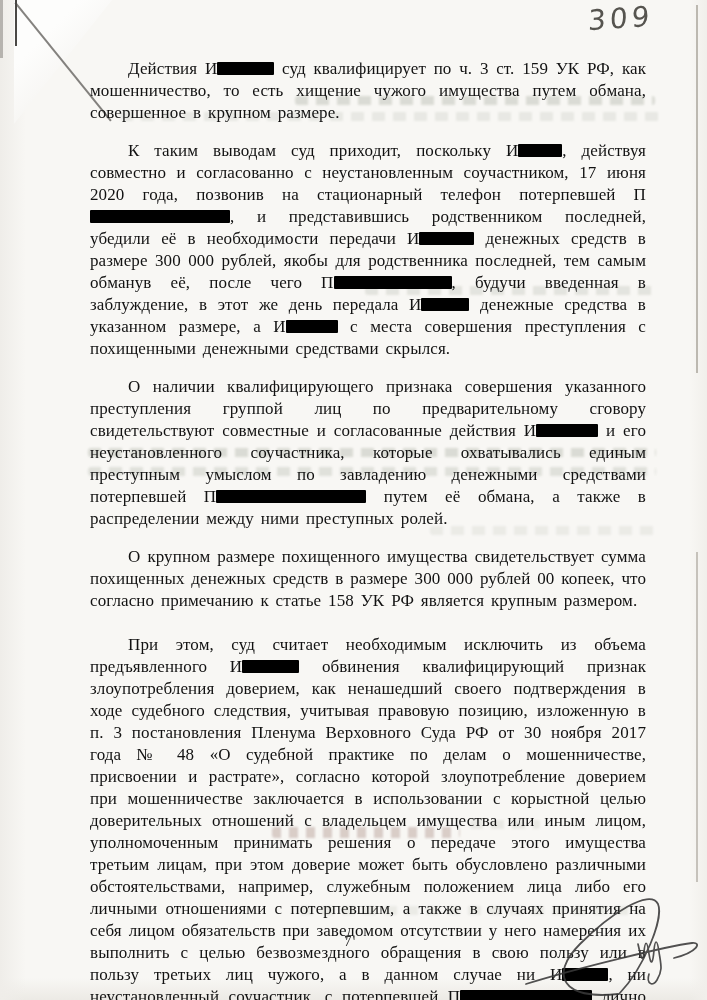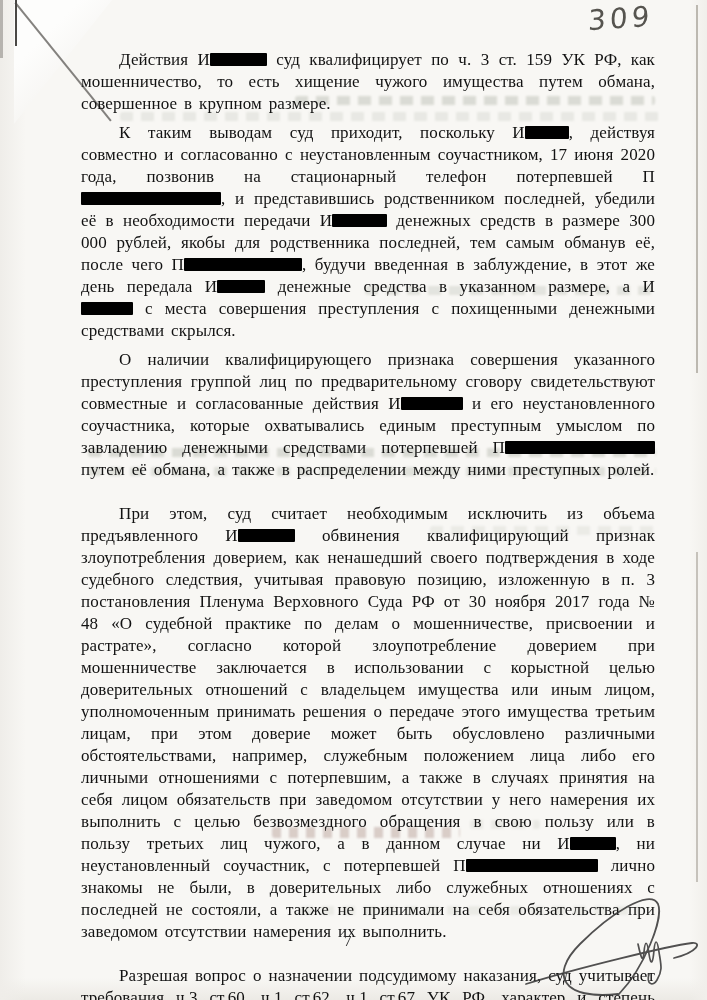--- a/index.html
+++ b/index.html
@@ -86,21 +86,21 @@
     left: 74px; top: 42px;
     width: 588px;
     font-size: 17px;
     line-height: 22px;
     text-align: justify;
     word-spacing: 2.5px;
     letter-spacing: 0.1px;
     color: #121212;
   }
   .textblock p {
-    margin: 7px;
+    margin: 16px;
     text-indent: 38px;
   }
   .textblock p.spaced { margin-top: 22px; }
   .redaction {
     display: inline-block;
     height: 13px;
     background: #000;
     vertical-align: -1px;
     border-radius: 1px;
   }
@@ -139,20 +139,21 @@
   <div class="bleed" style="left:88px;  top:467px; width:568px; opacity:.8;"></div>
   <div class="bleed" style="left:430px; top:526px; width:225px; opacity:.45;"></div>
   <div class="bleed strong" style="left:272px; top:827px; width:188px;"></div>
   <div class="bleed" style="left:470px; top:820px; width:70px; opacity:.5;"></div>
   <div class="bleed" style="left:300px; top:906px; width:340px; opacity:.45;"></div>
 
   <div class="textblock" id="doc-body">
       <p><span>Действия И</span><span class="redaction" style="width: 57px;"></span><span> суд квалифицирует по ч. 3 ст. 159 УК РФ, как мошенничество, то есть хищение чужого имущества путем обмана, совершенное в крупном размере.</span></p>
       <p><span>К таким выводам суд приходит, поскольку И</span><span class="redaction" style="width: 44px;"></span><span>, действуя совместно и согласованно с неустановленным соучастником, 17 июня 2020 года, позвонив на стационарный телефон потерпевшей П</span><span class="redaction" style="width: 140px;"></span><span>, и представившись родственником последней, убедили её в необходимости передачи И</span><span class="redaction" style="width: 55px;"></span><span> денежных средств в размере 300 000 рублей, якобы для родственника последней, тем самым обманув её, после чего П</span><span class="redaction" style="width: 118px;"></span><span>, будучи введенная в заблуждение, в этот же день передала И</span><span class="redaction" style="width: 48px;"></span><span> денежные средства в указанном размере, а И</span><span class="redaction" style="width: 52px;"></span><span> с места совершения преступления с похищенными денежными средствами скрылся.</span></p>
       <p><span>О наличии квалифицирующего признака совершения указанного преступления группой лиц по предварительному сговору свидетельствуют совместные и согласованные действия И</span><span class="redaction" style="width: 62px;"></span><span> и его неустановленного соучастника, которые охватывались единым преступным умыслом по завладению денежными средствами потерпевшей П</span><span class="redaction" style="width: 150px;"></span><span> путем её обмана, а также в распределении между ними преступных ролей.</span></p>
+      <p><span>О крупном размере похищенного имущества свидетельствует сумма похищенных денежных средств в размере 300 000 рублей 00 копеек, что согласно примечанию к статье 158 УК РФ является крупным размером.</span></p>
       <p class="spaced"><span>При этом, суд считает необходимым исключить из объема предъявленного И</span><span class="redaction" style="width: 57px;"></span><span> обвинения квалифицирующий признак злоупотребления доверием, как ненашедший своего подтверждения в ходе судебного следствия, учитывая правовую позицию, изложенную в п. 3 постановления Пленума Верховного Суда РФ от 30 ноября 2017 года № 48 «О судебной практике по делам о мошенничестве, присвоении и растрате», согласно которой злоупотребление доверием при мошенничестве заключается в использовании с корыстной целью доверительных отношений с владельцем имущества или иным лицом, уполномоченным принимать решения о передаче этого имущества третьим лицам, при этом доверие может быть обусловлено различными обстоятельствами, например, служебным положением лица либо его личными отношениями с потерпевшим, а также в случаях принятия на себя лицом обязательств при заведомом отсутствии у него намерения их выполнить с целью безвозмездного обращения в свою пользу или в пользу третьих лиц чужого, а в данном случае ни И</span><span class="redaction" style="width: 46px;"></span><span>, ни неустановленный соучастник, с потерпевшей П</span><span class="redaction" style="width: 132px;"></span><span> лично знакомы не были, в доверительных либо служебных отношениях с последней не состояли, а также не принимали на себя обязательства при заведомом отсутствии намерения их выполнить.</span></p>
       <p class="spaced"><span>Разрешая вопрос о назначении подсудимому наказания, суд учитывает требования ч.3 ст.60, ч.1 ст.62, ч.1 ст.67 УК РФ, характер и степень общественной опасности совершенного преступления, которое отнесено к категории тяжких преступлений, конкретные обстоятельства дела, данные о личности подсудимого, который ранее не судим, трудоустроен, положительно характеризуется, страдает</span></p>
     </div>
 
   <div class="footer-num">7</div>
 
   <svg class="signature" viewBox="0 0 186 118" fill="none" xmlns="http://www.w3.org/2000/svg">
 
     <path d="M96 112 C 42 118, 26 94, 58 62 C 88 32, 128 6, 136 22 C 142 36, 122 86, 97 112" stroke="#3a3a3a" stroke-width="1.8" stroke-linecap="round"></path>
 

